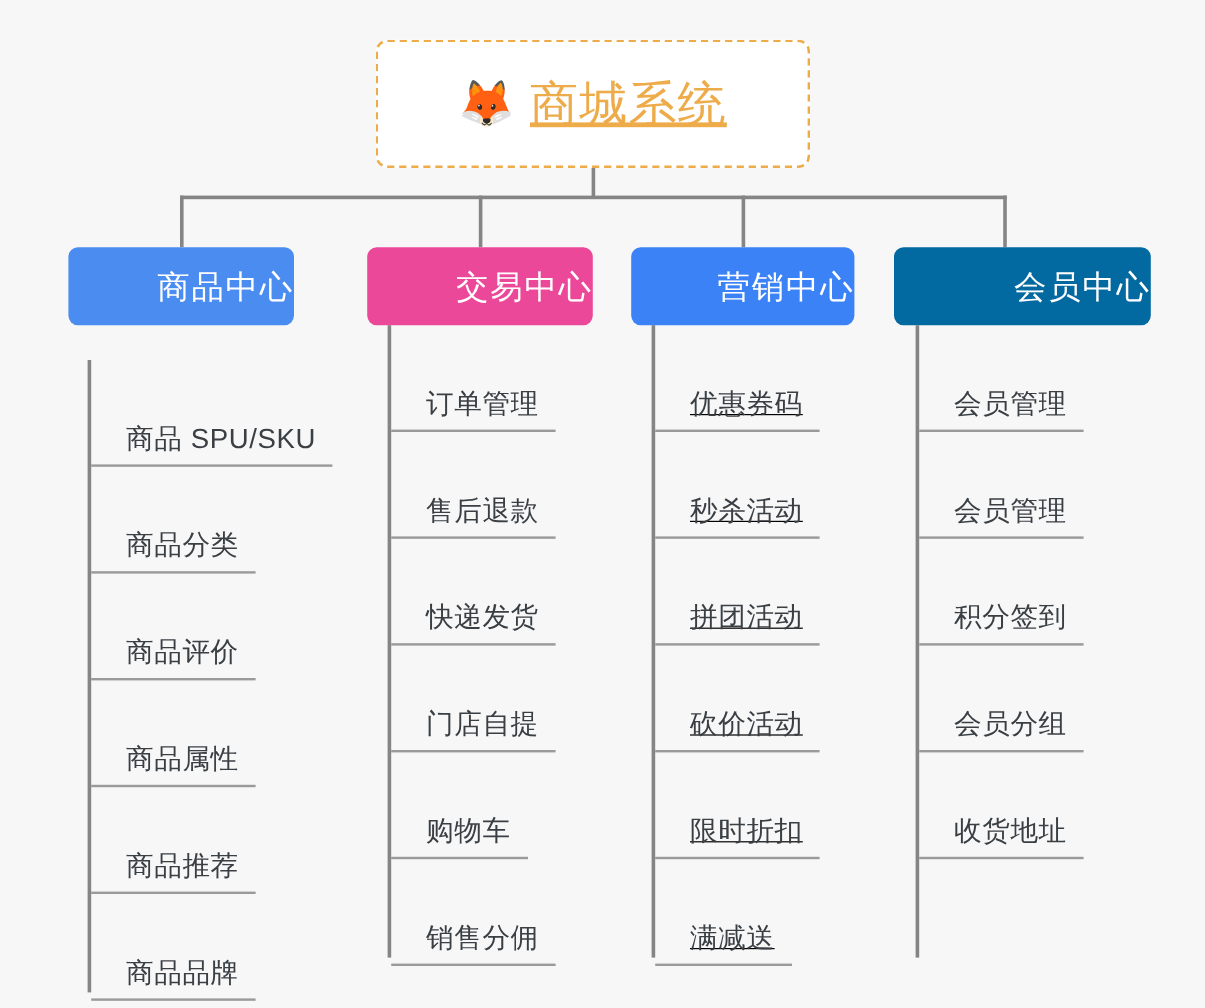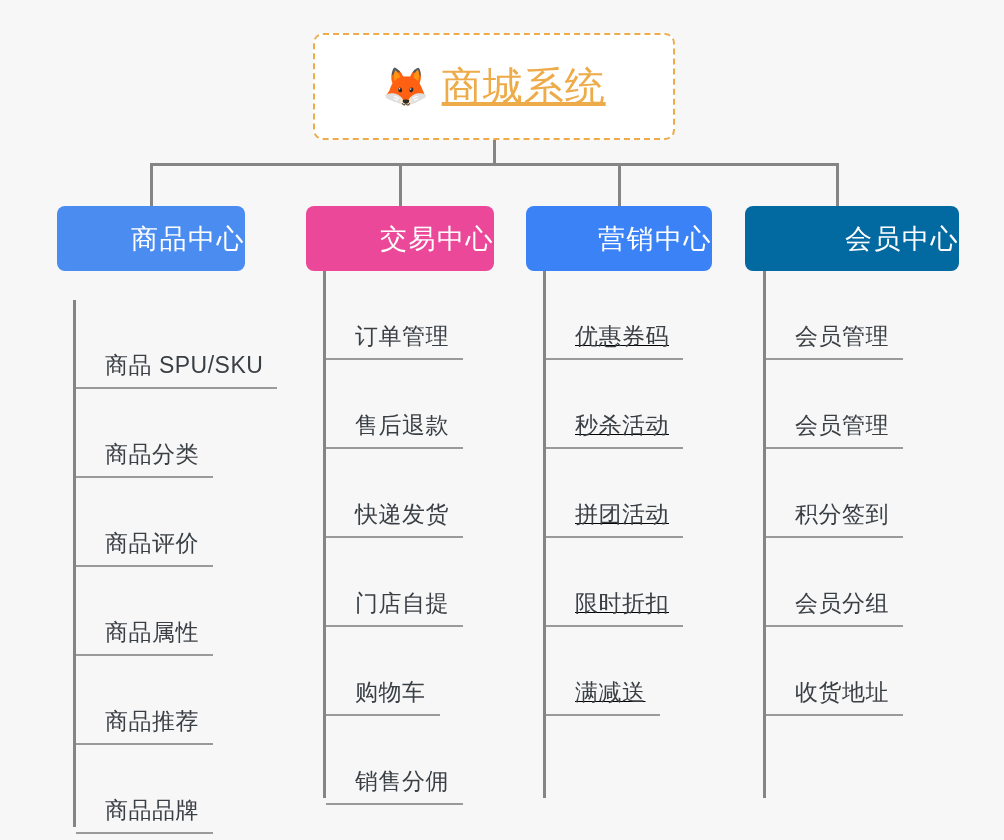--- a/index.html
+++ b/index.html
@@ -184,20 +184,23 @@
     <div class="leaf">
         <div class="leaf-inner"><span class="leaf-label">优惠券码</span></div>
       </div>
     <div class="leaf">
         <div class="leaf-inner"><span class="leaf-label">秒杀活动</span></div>
       </div>
     <div class="leaf">
         <div class="leaf-inner"><span class="leaf-label">拼团活动</span></div>
       </div>
     <div class="leaf">
+        <div class="leaf-inner"><span class="leaf-label">砍价活动</span></div>
+      </div>
+    <div class="leaf">
         <div class="leaf-inner"><span class="leaf-label">限时折扣</span></div>
       </div>
     <div class="leaf">
         <div class="leaf-inner"><span class="leaf-label">满减送</span></div>
       </div>
   </div>
 
   <div class="branch" style="left:763px;">
     <div class="branch-trunk" style="height: 527px; background: rgb(133, 133, 133);"></div>
     <div class="leaf">

